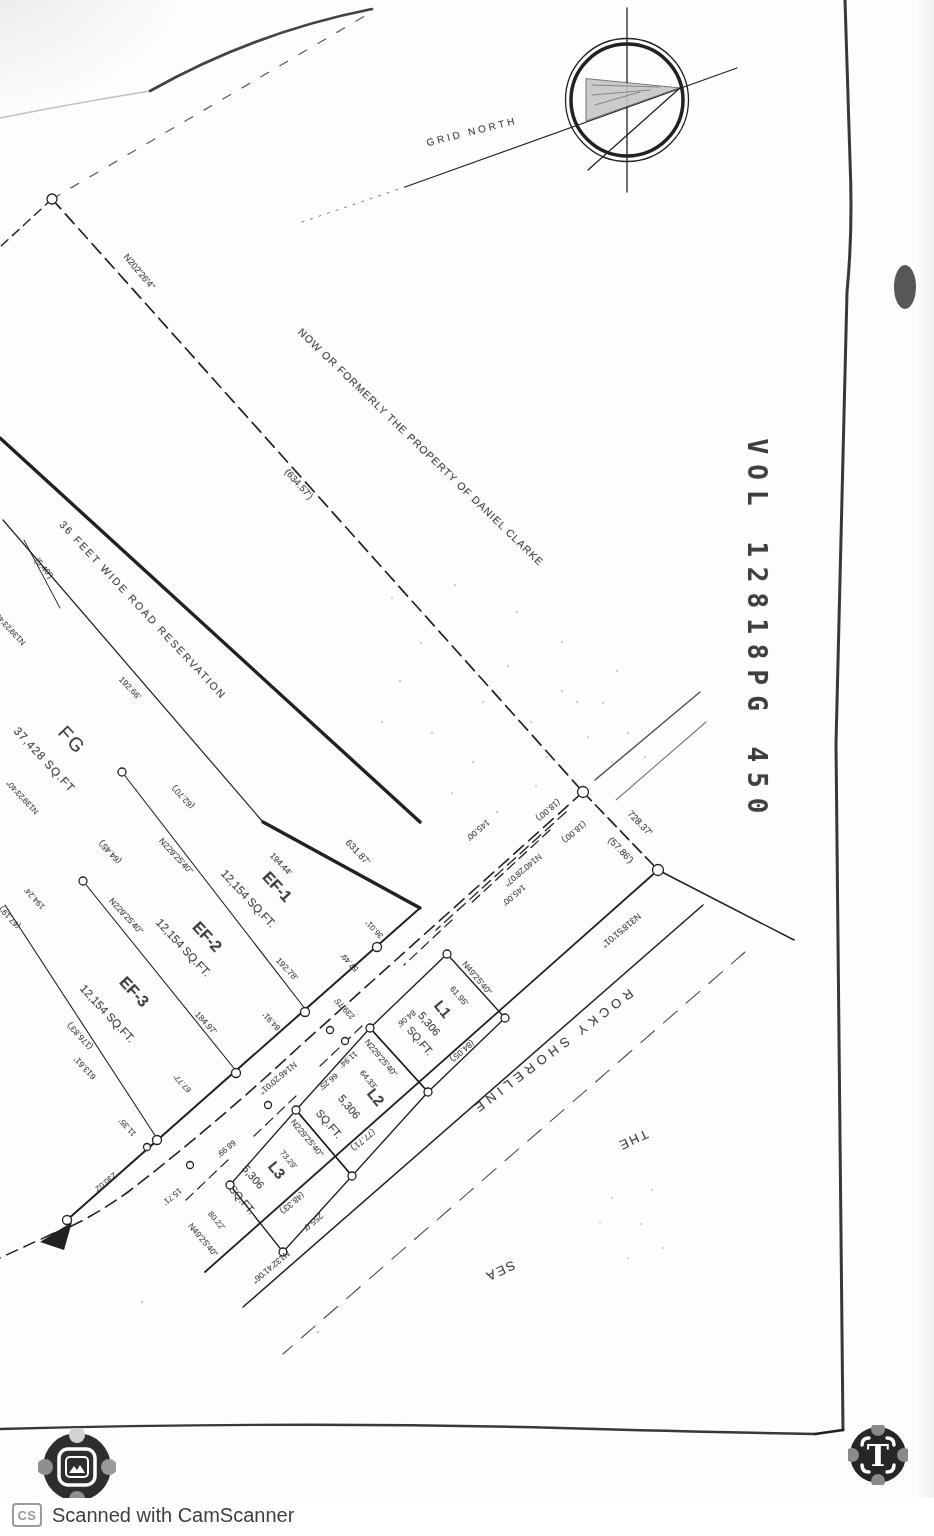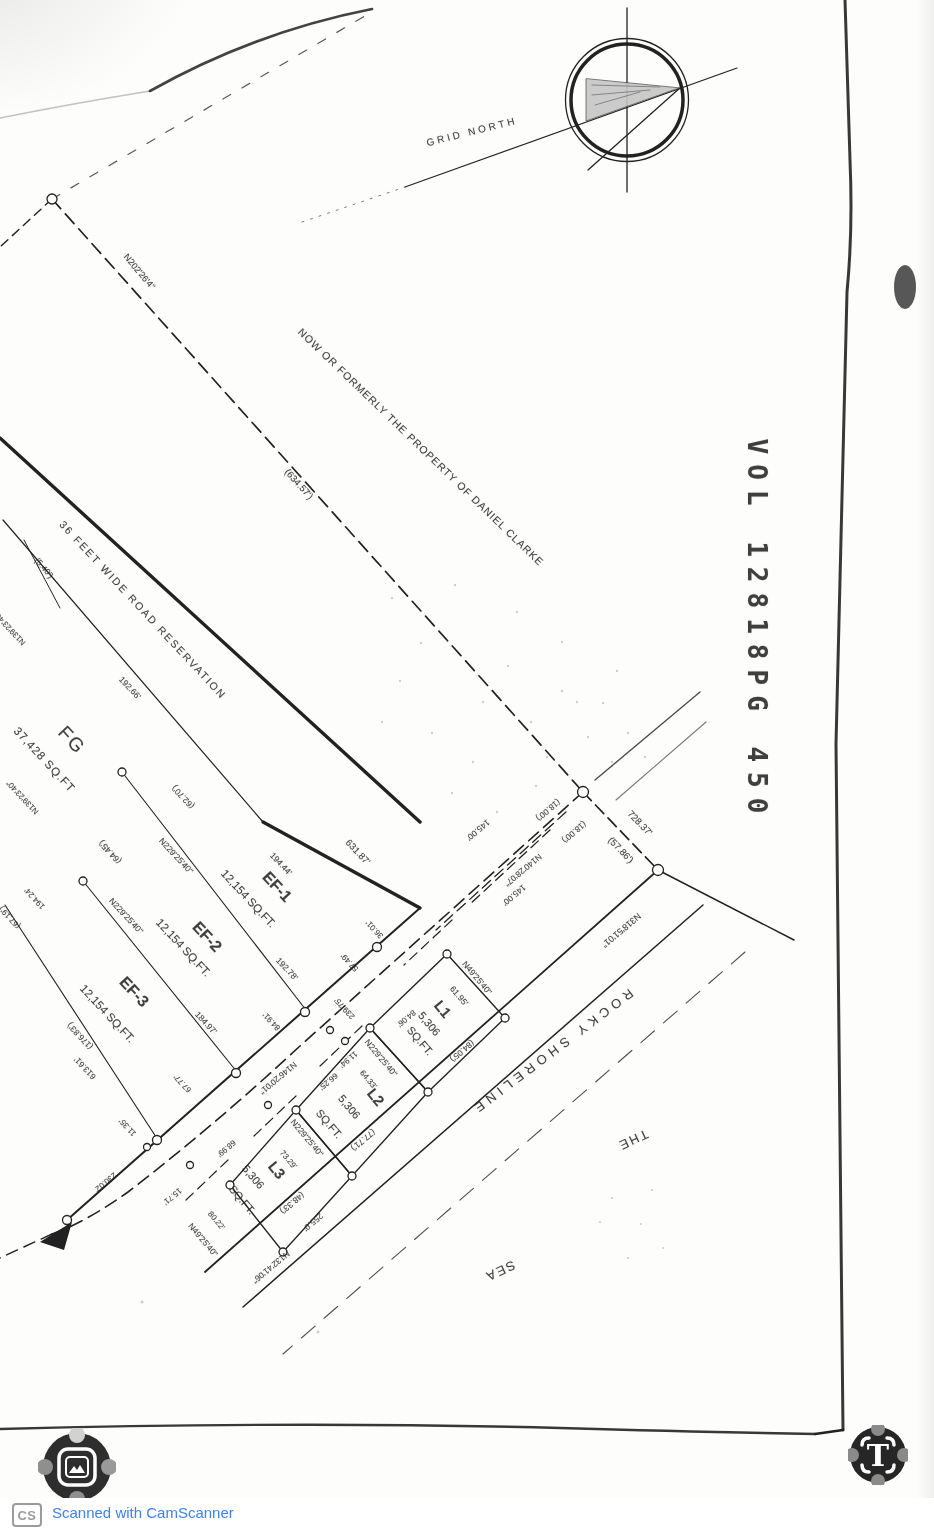--- a/index.html
+++ b/index.html
@@ -10,21 +10,21 @@
     pointer-events:none;}
   .edge-shade{position:absolute;right:0;top:0;width:18px;height:100%;
     background:linear-gradient(to right, rgba(0,0,0,0), rgba(0,0,0,.05));pointer-events:none;}
   svg.plat{position:absolute;left:0;top:0;}
   .ml{position:absolute;white-space:pre;color:#1e1e1e;opacity:.85;
       text-shadow:0 0 1px rgba(70,70,70,.45);line-height:1;}
   .footer-bar{position:absolute;left:0;bottom:0;width:934px;height:38px;background:#ffffff;}
   .cs-logo{position:absolute;left:12px;top:1503px;width:26px;height:20px;border:2.5px solid #9b9b9b;
       border-radius:4px;color:#9b9b9b;font-weight:bold;font-size:13px;display:flex;
       align-items:center;justify-content:center;letter-spacing:.5px;}
-  .footer-text{position:absolute;left:52px;top:1504px;font-size:15px;color:#3b82f6;}
+  .footer-text{position:absolute;left:52px;top:1504px;font-size:20px;color:#404040;}
   .ov-icon{position:absolute;}
 </style>
 </head>
 <body>
 
 <div class="stage">
   <div class="corner-shade"></div>
   <div class="edge-shade"></div>
 
   <svg class="plat" width="934" height="1536" viewBox="0 0 934 1536">

